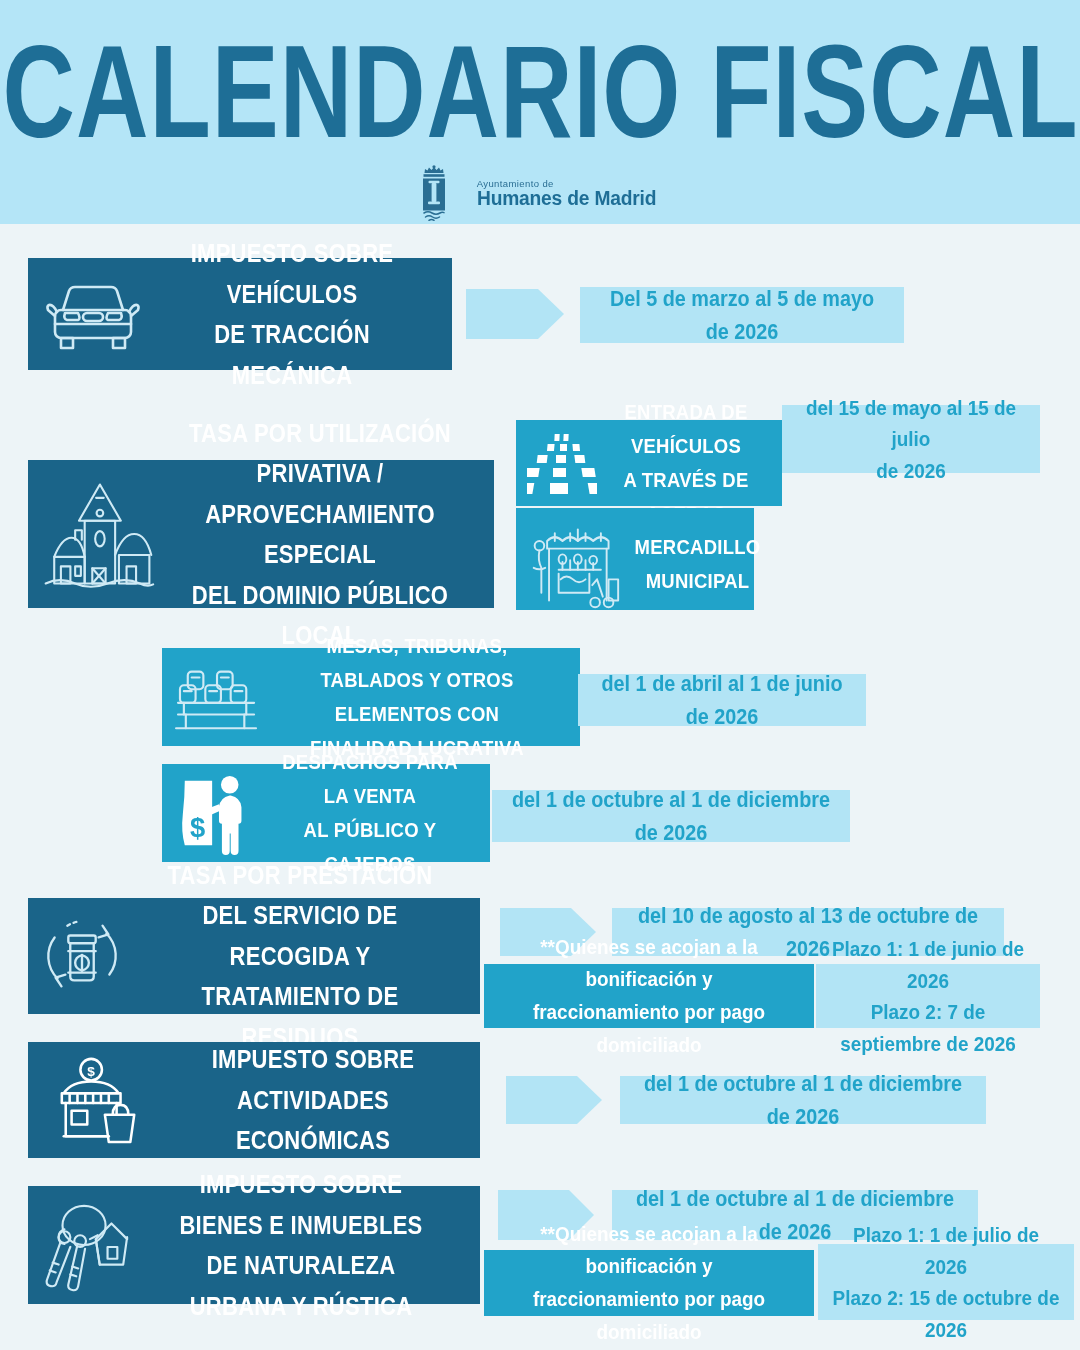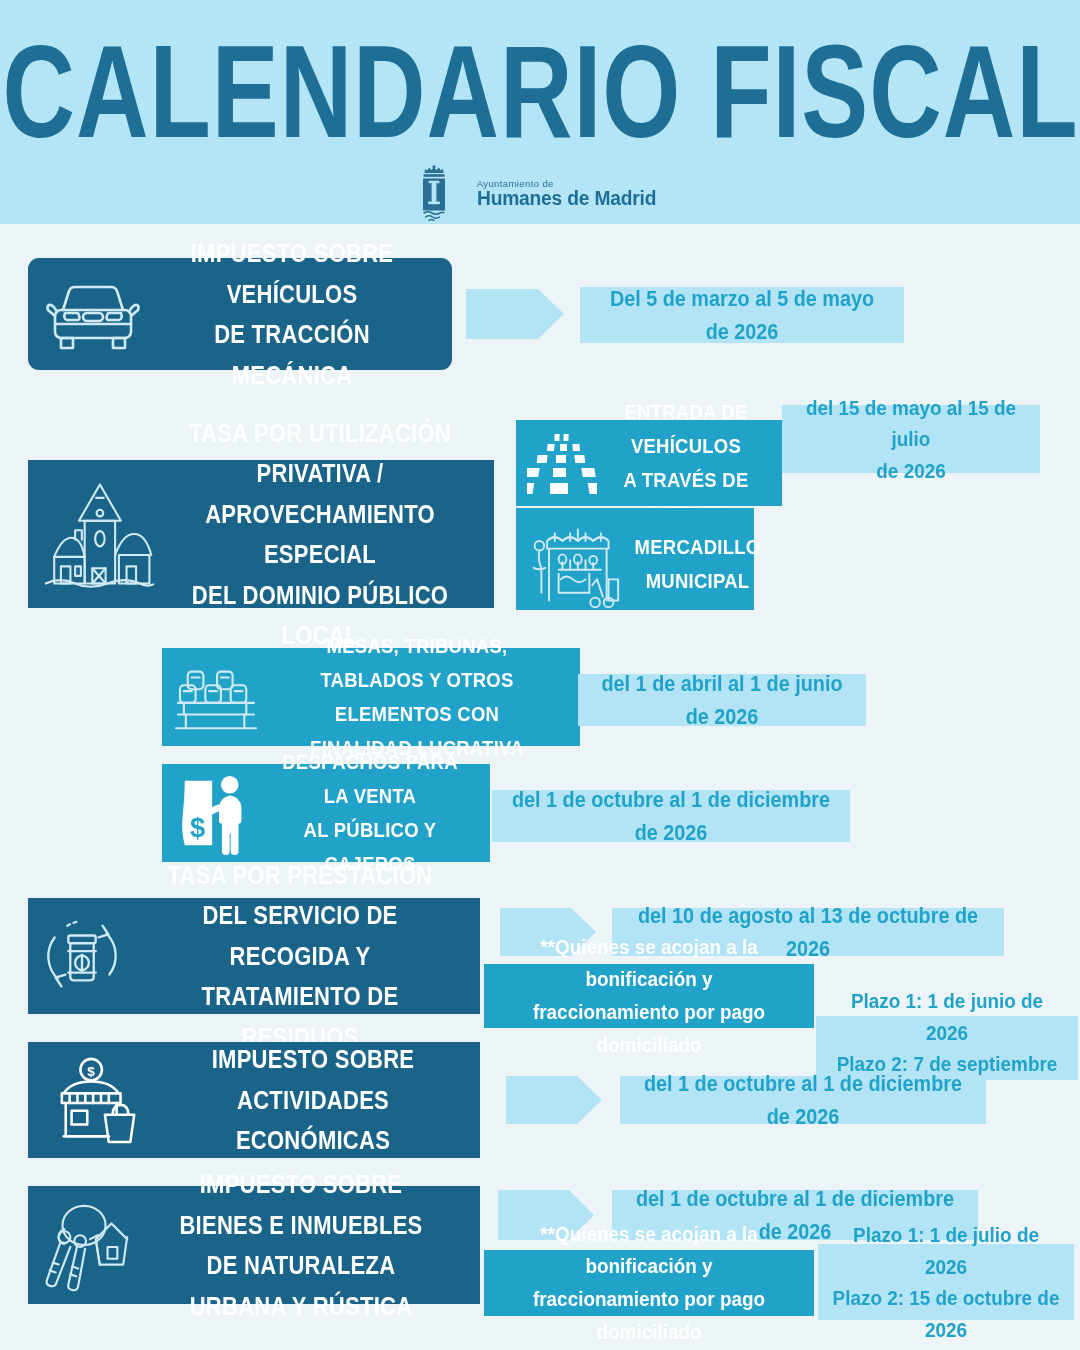--- a/index.html
+++ b/index.html
@@ -106,21 +106,21 @@
           </g>
         </svg>
       </span>
       <span class="logo-text">
         <span class="logo-top">Ayuntamiento de</span>
         <span class="logo-bottom">Humanes de Madrid</span>
       </span>
     </div>
   </div>
 
-  <div class="blk dark" style="left:28px; top:258px; width:424px; height:112px; padding:0 16px 0 10px;border-radius:11px;">
+  <div class="blk dark" style="left:28px; top:258px; width:424px; height:112px; padding:0 16px 0 10px;">
     <span class="ico" style="width:110px;">
       <svg viewBox="0 0 100 80" width="100" height="80" fill="none" stroke="#CFEAF5" stroke-width="2.6" stroke-linejoin="round" stroke-linecap="round">
         <path d="M20 36 L26 17 Q27.5 13 32 13 L68 13 Q72.5 13 74 17 L80 36"></path>
         <path d="M14 38 Q10 30 6 31 Q3.5 32 5 36 L12 42"></path>
         <path d="M86 38 Q90 30 94 31 Q96.5 32 95 36 L88 42"></path>
         <rect x="12" y="36" width="76" height="28" rx="6"></rect>
         <path d="M12 50 L88 50"></path>
         <path d="M22 39 Q20 45 24 46 L35 46 Q38 45 35 39 Z"></path>
         <path d="M78 39 Q80 45 76 46 L65 46 Q62 45 65 39 Z"></path>
         <rect x="40" y="39" width="20" height="8" rx="4"></rect>
@@ -304,21 +304,21 @@
   </span>
   <div class="chip-wrap light" style="left:612px; top:908px; width:392px; height:48px;">
     <span class="chip-txt chip-22">del 10 de agosto al 13 de octubre de 2026</span>
   </div>
   <div class="chip-wrap med" style="left:484px; top:964px; width:330px; height:64px;">
     <span class="note-txt">
       <span>**Quienes se acojan a la bonificación y</span><br>
       <span>fraccionamiento por pago domiciliado</span>
     </span>
   </div>
-  <div class="chip-wrap light" style="left:816px; top:1016px; width:262px; height:64px;">
+  <div class="chip-wrap light" style="left:816px; top:964px; width:224px; height:64px;">
     <span class="chip-txt chip-21">
       <span>Plazo 1: 1 de junio de 2026</span><br>
       <span>Plazo 2: 7 de septiembre de 2026</span>
     </span>
   </div>
 
   <div class="blk dark" style="left:28px; top:1042px; width:452px; height:116px; padding:0 14px 0 10px;">
     <span class="ico" style="width:122px;">
       <svg viewBox="0 0 100 94" width="100" height="92" fill="none" stroke="#FFFFFF" stroke-width="2.6" stroke-linejoin="round" stroke-linecap="round">
         <circle cx="42" cy="16" r="11"></circle>

